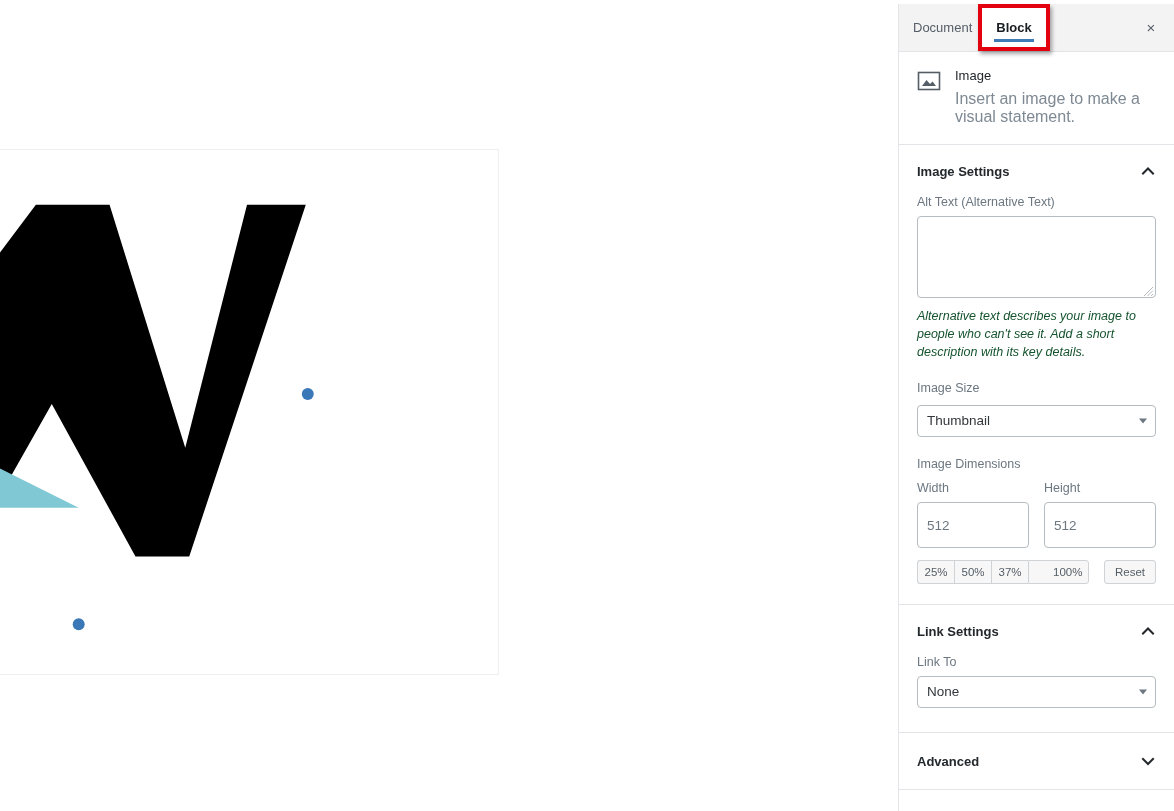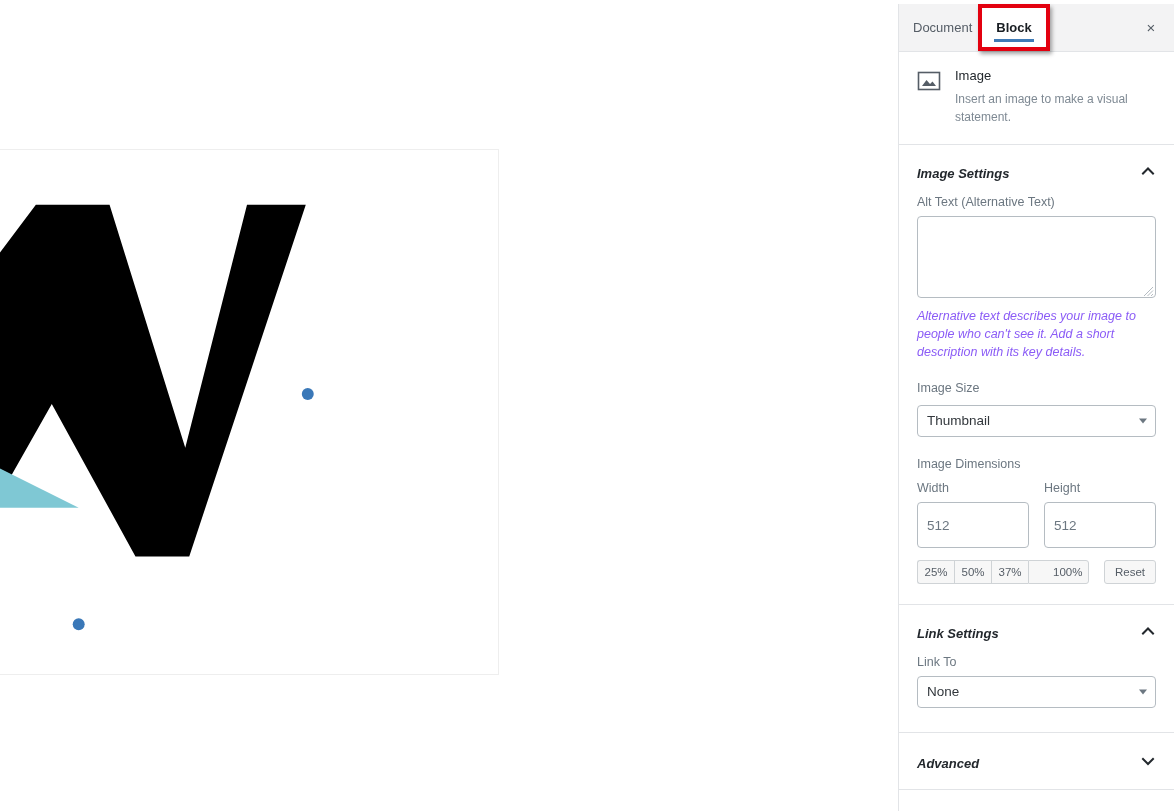--- a/index.html
+++ b/index.html
@@ -139,42 +139,41 @@
     margin-top: 1px;
   }
   #block-card-text { flex: 1 1 auto; }
   #block-title {
     font-size: 13px;
     color: #23282d;
     line-height: 16px;
     margin-bottom: 6px;
   }
   #block-description {
-    font-size: 12px;
+    font-size: 16px;
     color: #7e8993;
     line-height: 18px;
   }
 
   
   .panel-section {
     border-bottom: 1px solid #e2e4e7;
     box-sizing: border-box;
   }
   .panel-header {
     display: flex;
-    align-items: flex-end;
+    align-items: center;
     justify-content: space-between;
     padding: 16px 16px 14px 18px;
     cursor: pointer;
     background: transparent;
     border: none;
     width: 100%;
     box-sizing: border-box;
     font-family: "Liberation Sans", sans-serif;
-    font-style: italic;
   }
   .panel-title {
     font-size: 13px;
     font-weight: bold;
     color: #23282d;
   }
   .chevron {
     width: 20px;
     height: 20px;
     display: block;
@@ -208,21 +207,21 @@
   .resize-grip {
     position: absolute;
     right: 2px;
     bottom: 2px;
     width: 13px;
     height: 13px;
     pointer-events: none;
   }
   .help-text {
     font-size: 12.5px;
-    color: #8b5cf6;
+    color: #14532d;
     font-style: italic;
     line-height: 18px;
     margin-top: 9px;
   }
 
   .select-wrap {
     position: relative;
     margin-bottom: 2px;
   }
   .styled-select {

